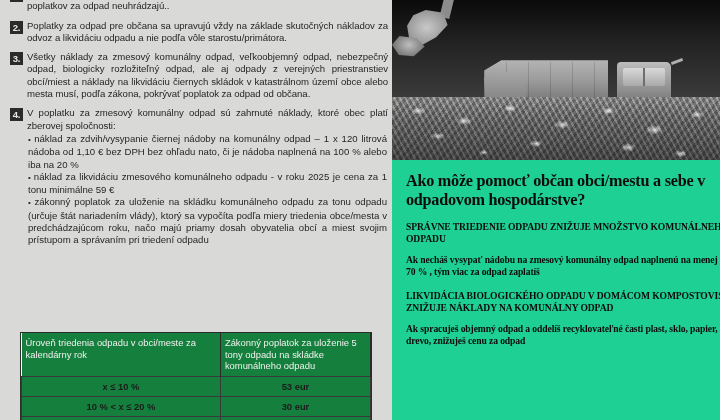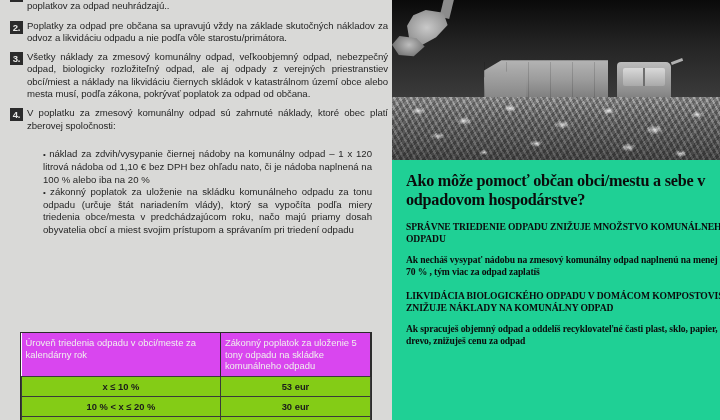--- a/index.html
+++ b/index.html
@@ -52,21 +52,21 @@
   }
   .num-body {
     flex: 1 1 auto;
     font-size: 9.6px;
     line-height: 12.3px;
     color: #262626;
     text-align: justify;
     letter-spacing: -0.05px;
   }
   .sub-list {
-    margin: 16px;
+    margin: 1px;
     padding: 0;
     list-style: none;
   }
   .sub-list li {
     font-size: 9.6px;
     line-height: 12.3px;
     color: #262626;
     text-align: justify;
   }
   .sub-list li::before {
@@ -78,38 +78,38 @@
   #fee-table {
     position: absolute;
     left: 21px;
     top: 333px;
     width: 350px;
     border-collapse: collapse;
     background: #ffffff;
     box-shadow: 0 0 0 1px #2b2b2b;
   }
   #fee-table th {
-    background: #d946ef;
+    background: #15803d;
     color: #f0f0ee;
     font-size: 9.4px;
     line-height: 11.6px;
     font-weight: normal;
     text-align: left;
     padding: 4px 6px 4px 4px;
     vertical-align: top;
     border-right: 1px solid #2b2b2b;
   }
   #fee-table td {
     font-size: 9.4px;
     line-height: 11px;
     color: #1b1b1b;
     text-align: center;
     padding: 4px 4px;
     border: 1px solid #3a3a3a;
-    background: #84cc16;
+    background: #15803d;
     font-weight: bold;
   }
   #fee-table .col-a { width: 57%; }
   #fee-table .col-b { width: 43%; }
 
   
   #right-column {
     position: absolute;
     left: 392px; top: 0;
     width: 328px;
@@ -247,20 +247,21 @@
         <div class="num-badge">3.</div>
         <div class="num-body">Všetky náklady za zmesový komunálny odpad, veľkoobjemný odpad, nebezpečný odpad, biologicky rozložiteľný odpad, ale aj odpady z verejných priestranstiev obcí/miest a náklady na likvidáciu čiernych skládok v katastrálnom území obce alebo mesta musí,  podľa zákona, pokrývať poplatok za odpad od občana.</div>
       </div>
 
       <div class="num-item">
         <div class="num-badge">4.</div>
         <div style="flex:1 1 auto;">
           <div class="num-body">V poplatku za zmesový komunálny odpad sú zahrnuté náklady, ktoré obec platí zberovej spoločnosti:</div>
           <ul class="sub-list">
             <li>náklad za zdvih/vysypanie čiernej nádoby na komunálny odpad – 1 x 120 litrová nádoba od 1,10 € bez DPH bez ohľadu nato, či je nádoba naplnená na 100 % alebo iba na 20 %</li>
+            <li>náklad za likvidáciu zmesového komunálneho odpadu -  v roku 2025 je cena za 1 tonu minimálne 59 €</li>
             <li>zákonný poplatok za uloženie na skládku komunálneho odpadu za tonu odpadu (určuje štát nariadením vlády), ktorý sa vypočíta podľa miery triedenia obce/mesta v predchádzajúcom roku, načo majú priamy dosah obyvatelia obcí a miest svojim prístupom a správaním pri triedení odpadu</li>
           </ul>
         </div>
       </div>
 
     </div>
 
     <table id="fee-table">
       <thead>
         <tr>

